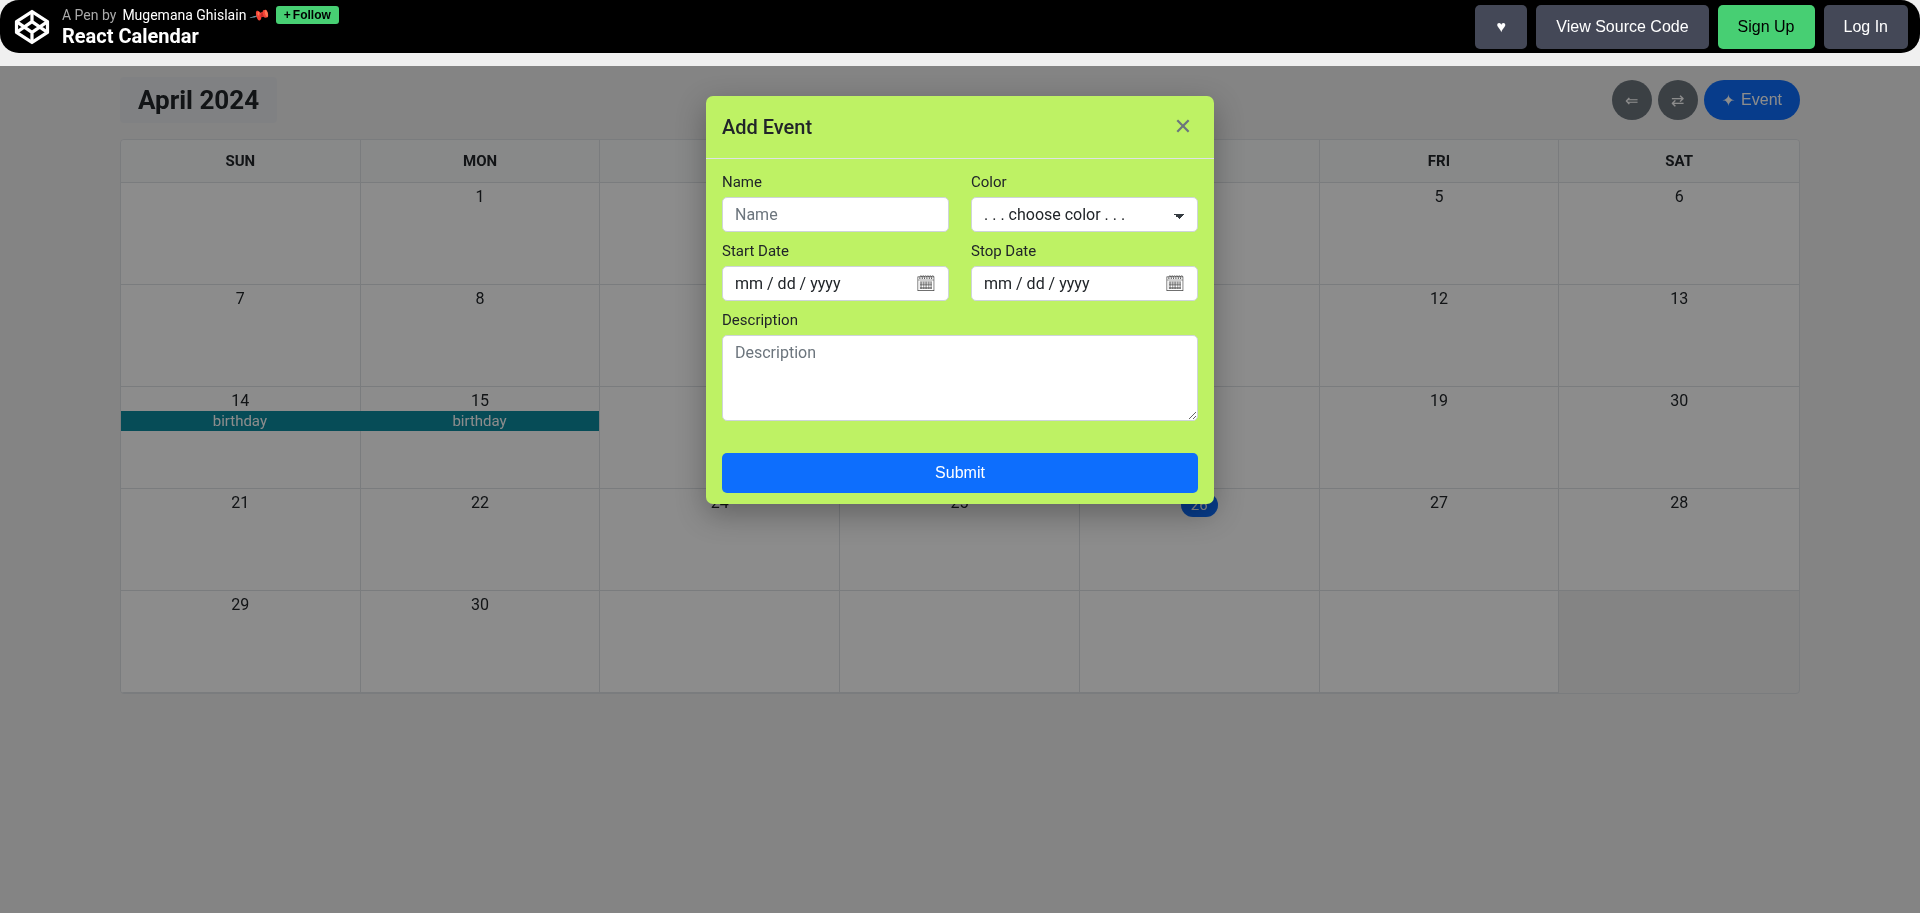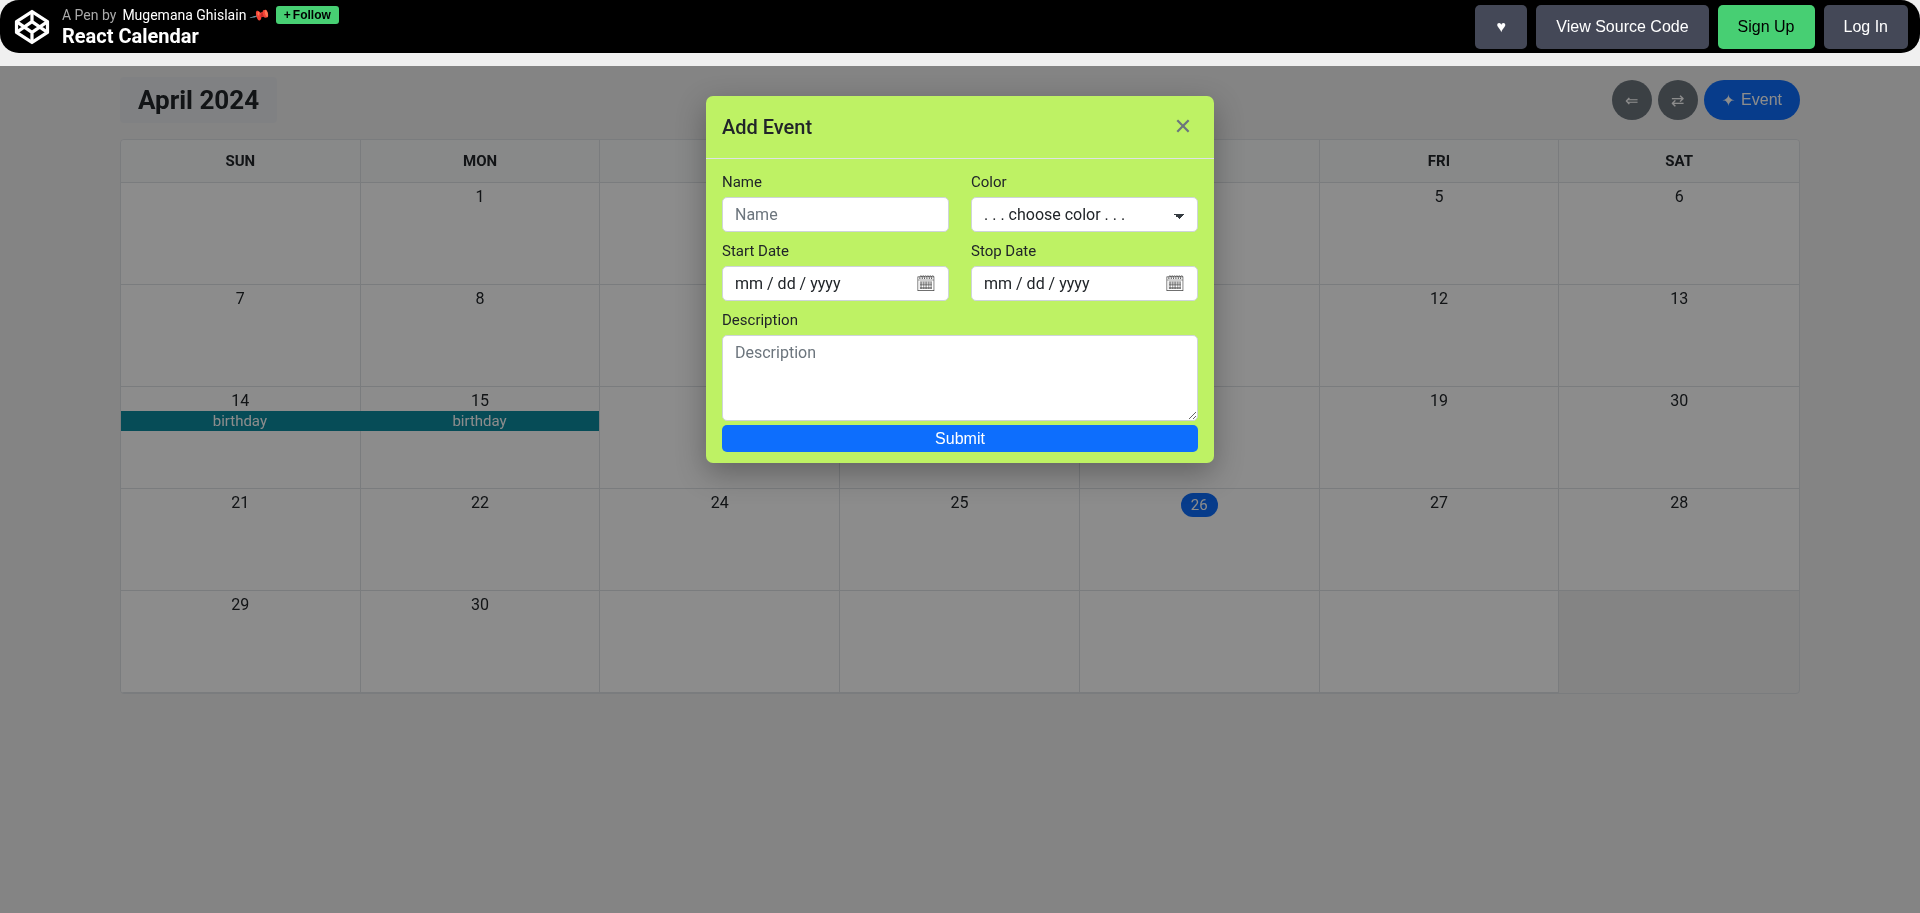--- a/index.html
+++ b/index.html
@@ -153,22 +153,22 @@
 .form-select { color: #212529; appearance: none; background-image: linear-gradient(45deg, transparent 50%, #343a40 50%), linear-gradient(135deg, #343a40 50%, transparent 50%); background-position: calc(100% - 18px) 16px, calc(100% - 13px) 16px; background-size: 5px 5px, 5px 5px; background-repeat: no-repeat;}
 .date-input {
   display: flex; align-items: center; justify-content: space-between;
   border: 1px solid #ced4da; border-radius: 5px; padding: 7px 12px;
   font-size: 16px; color: #212529; background: #fff; cursor: text;
 }
 .date-icon { font-size: 16px; color: #444; }
 .form-textarea { resize: both; height: 86px; }
 .submit-btn {
   width: 100%; background: #0d6efd; color: #fff; border: none;
-  border-radius: 5px; height: 27px; font-size: 16px; cursor: pointer;
-  margin-top: 0;
+  border-radius: 5px; height: 40px; font-size: 16px; cursor: pointer;
+  margin-top: 28px;
 }
 </style>
 </head>
 <body>
 
 <div class="topbar">
   <div class="logo">
     <svg viewBox="0 0 100 100" width="36" height="36" fill="none" stroke="#fff" stroke-width="9" stroke-linejoin="round">
       <path d="M50 7 L93 35 L93 65 L50 93 L7 65 L7 35 Z"></path>
       <path d="M50 7 L50 35 M93 35 L50 65 L7 35 M7 65 L50 35 L93 65 M50 93 L50 65"></path>

